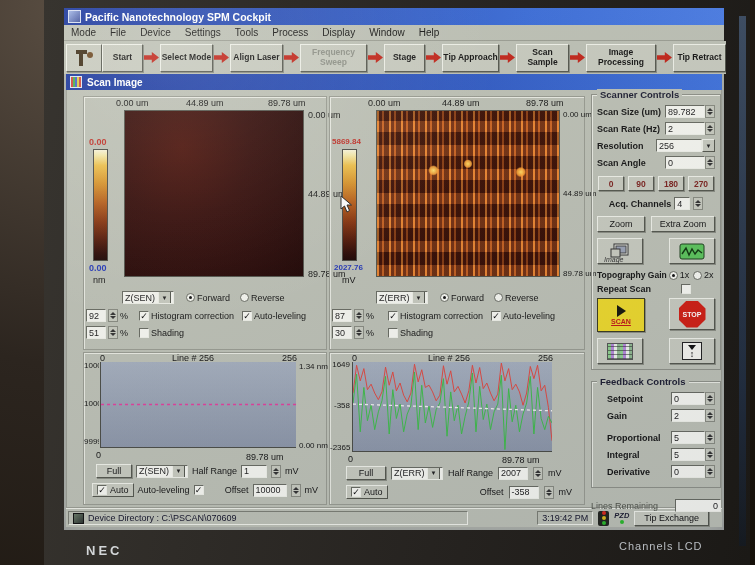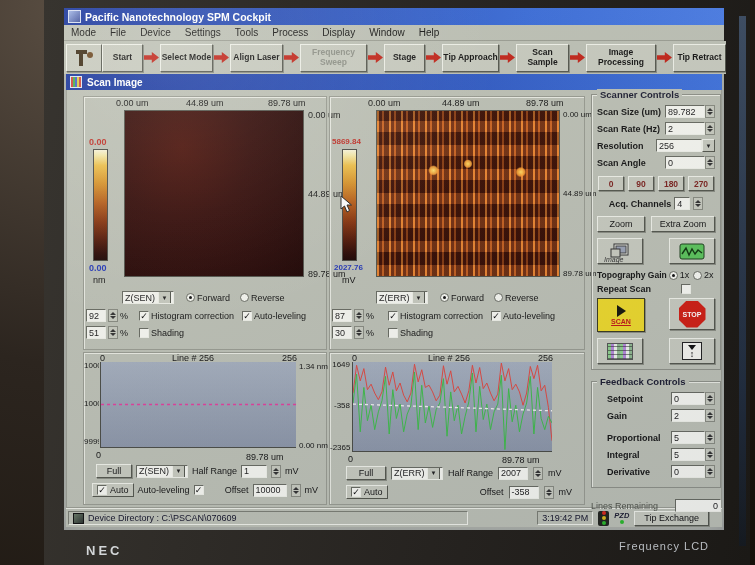--- a/index.html
+++ b/index.html
@@ -140,21 +140,21 @@
   .pzd i{width:4px;height:4px;border-radius:50%;background:#2cb82c;margin-top:1px}
 
   .cursor{z-index:60}
 </style>
 </head>
 <body>
 
 <div class="monitor">
   <div class="mon-shine"></div>
   <div class="brand">NEC</div>
-  <div class="model">Frequency LCD</div>
+  <div class="model">Channels LCD</div>
 
   <div class="screen">
 
     <div class="titlebar">
       <div class="appico"></div>
       <span class="t">Pacific Nanotechnology SPM Cockpit</span>
     </div>
 
     <div class="menubar">
         <span>Mode</span>

